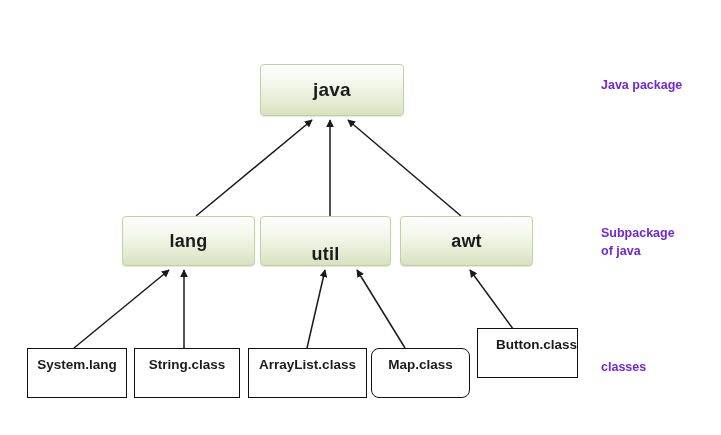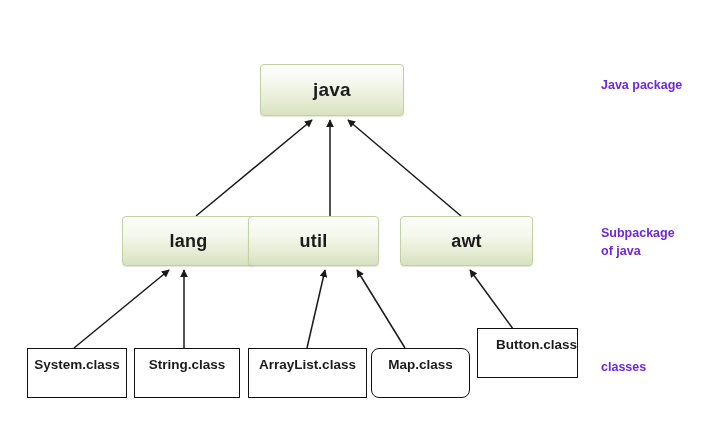--- a/index.html
+++ b/index.html
@@ -98,30 +98,30 @@
   </svg>
 
   <div class="pkg-node pkg-root" style="left:260px; top:64px; width:144px; height:52px;">
     <span>java</span>
   </div>
 
   <div class="pkg-node pkg-sub" style="left:122px; top:216px; width:133px; height:50px;">
     <span>lang</span>
   </div>
 
-  <div class="pkg-node pkg-sub" style="left:248px; top:216px; width:131px; height:50px;">
+  <div class="pkg-node pkg-sub" style="left:260px; top:216px; width:131px; height:50px;align-items:flex-end;">
     <span>util</span>
   </div>
 
   <div class="pkg-node pkg-sub" style="left:400px; top:216px; width:133px; height:50px;text-align:center;">
     <span>awt</span>
   </div>
 
   <div class="class-node" style="left:27px; top:348px; width:100px; height:50px;">
-    <span>System.class</span>
+    <span>System.lang</span>
   </div>
 
   <div class="class-node" style="left:134px; top:348px; width:106px; height:50px;">
     <span>String.class</span>
   </div>
 
   <div class="class-node" style="left:248px; top:348px; width:119px; height:50px;">
     <span>ArrayList.class</span>
   </div>
 

